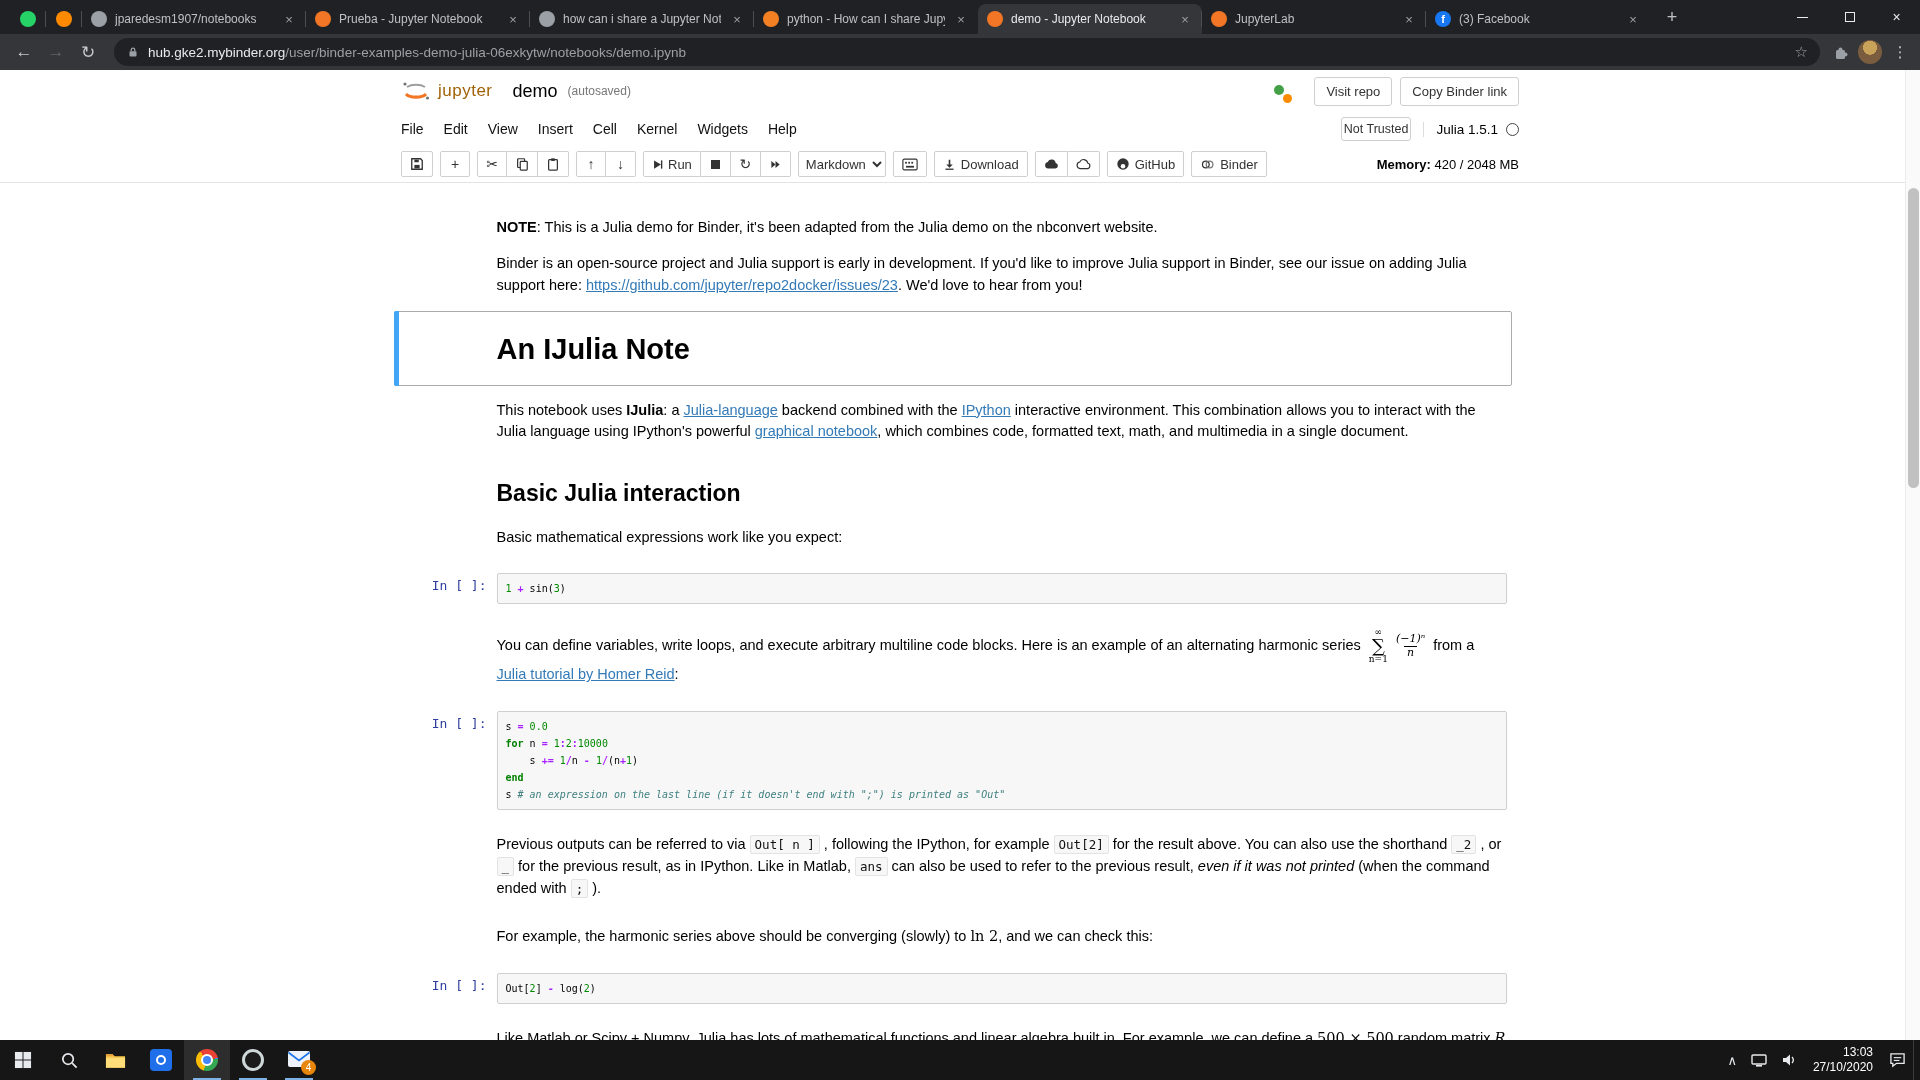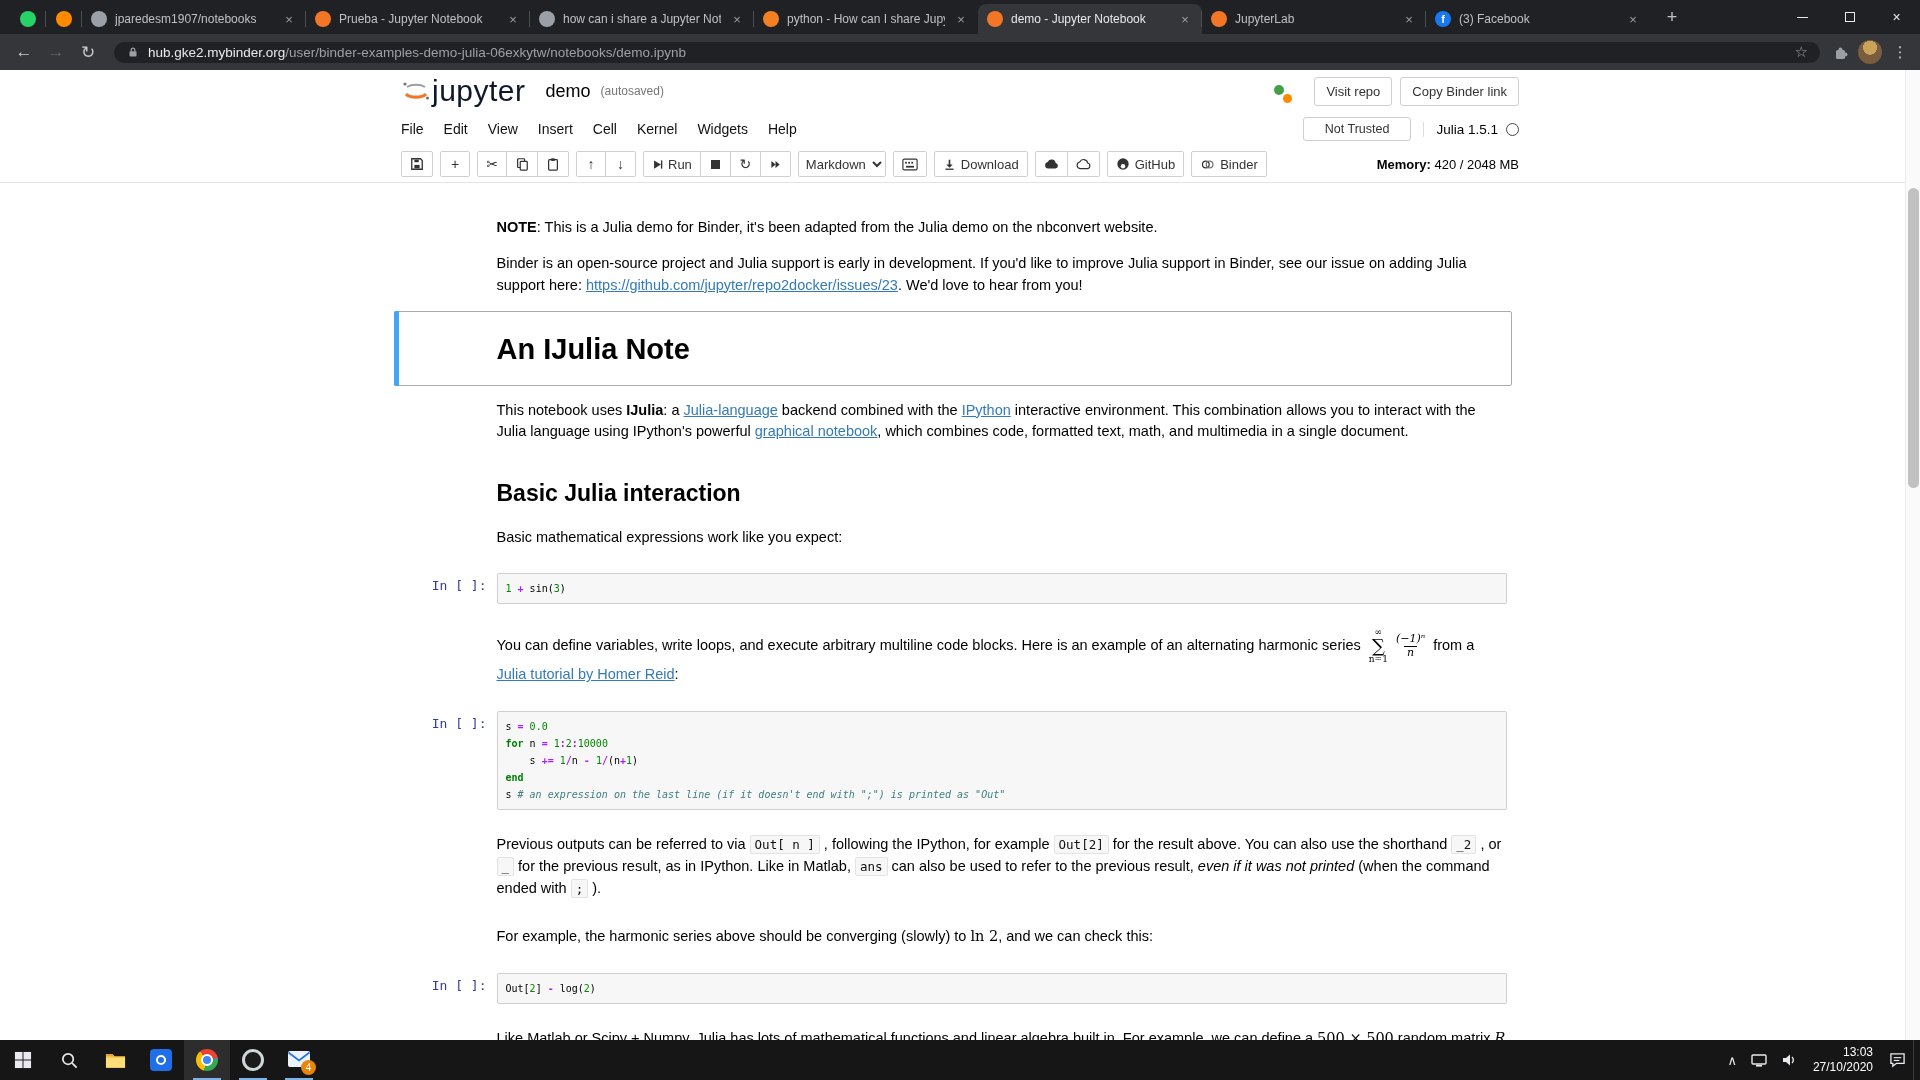--- a/index.html
+++ b/index.html
@@ -21,51 +21,51 @@
   .newtab{width:28px;height:28px;margin:0 0 3px 8px;display:flex;align-items:center;justify-content:center;color:#bdc1c6;font-size:18px}
   .wincontrols{position:absolute;right:0;top:0;height:34px;display:flex}
   .winbtn{width:47px;height:100%;display:flex;align-items:center;justify-content:center;color:#e8eaed;font-size:14px}
   .winbtn .bar{width:11px;height:1px;background:#e8eaed}
   .winbtn .sq{width:10px;height:10px;border:1px solid #e8eaed}
 
   
   .navbar{height:36px;background:#35363a;display:flex;align-items:center;padding:0 10px;gap:4px}
   .nav-btn{width:28px;height:28px;border-radius:50%;display:flex;align-items:center;justify-content:center;color:#c7cacd;font-size:17px}
   .nav-btn.disabled{color:#5f6368}
-  .omnibox{flex:1;height:21px;background:#202124;border-radius:14px;display:flex;align-items:center;padding:0 12px;margin:0 8px;font-size:13.5px;gap:8px}
+  .omnibox{flex:1;height:28px;background:#202124;border-radius:14px;display:flex;align-items:center;padding:0 12px;margin:0 8px;font-size:13.5px;gap:8px}
   .url{flex:1;white-space:nowrap;overflow:hidden}
   .url-host{color:#e8eaed}.url-path{color:#9aa0a6}
   .star{color:#9aa0a6;font-size:15px}
   .avatar{width:24px;height:24px;border-radius:50%;background:radial-gradient(circle at 50% 32%,#caa35a 0 34%,#7a5c3e 35% 100%);flex:none;margin:0 4px}
   .kebab{color:#c7cacd;width:20px;text-align:center;font-size:15px}
 
   
   .page{position:absolute;top:70px;left:0;right:0;bottom:40px;background:#fff;overflow:hidden}
   .pg-scrollbar{position:absolute;right:0;top:0;bottom:0;width:15px;background:#fafafa;border-left:1px solid #ececec}
   .scroll-thumb{position:absolute;top:118px;left:2px;width:11px;height:300px;background:#c1c1c1;border-radius:6px}
 
   
   .jp-chrome{border-bottom:1px solid #e3e3e3;box-shadow:0 1px 3px rgba(0,0,0,.05)}
   .hdr-row{width:1118px;margin:0 auto;display:flex;align-items:center;position:relative}
   .row-logo{height:42px}
-  .jp-logo-text{font-size:30px;color:#0f172a;margin-left:1px;letter-spacing:.5px}
+  .jp-logo-text{font-size:17px;color:#a16207;margin-left:7px;letter-spacing:.5px}
   .jp-doc-title{font-size:18px;color:#000;margin-left:20px}
   .autosaved{font-size:12px;color:#777;margin-left:10px}
   .hdr-right{margin-left:auto;display:flex;align-items:flex-end;gap:8px}
   .hdr-dots{position:relative;width:24px;height:22px;margin-right:8px}
   .dot{position:absolute;border-radius:50%}
   .dot-green{width:10px;height:10px;background:#43A047;left:0;top:1px}
   .dot-orange{width:9px;height:9px;background:#FB8C00;left:9px;top:10px}
   .hdr-btn{border:1px solid #cfcfcf;background:#fff;border-radius:3px;font-size:13px;color:#333;padding:6px 11px}
 
   .row-menu{height:34px;font-size:14px;color:#111}
   .menu-item{padding:5px 10px}
   .menu-item:first-child{margin-left:-10px}
   .menu-right{margin-left:auto;display:flex;align-items:center;gap:12px}
-  .not-trusted{border:1px solid #cfcfcf;border-radius:3px;padding:4px 21px;font-size:12.5px;color:#333}
+  .not-trusted{border:1px solid #cfcfcf;border-radius:3px;padding:4px 2px;font-size:12.5px;color:#333}
   .kernel-wrap{display:flex;align-items:center;gap:8px;border-left:1px solid #dcdcdc;padding-left:12px}
   .kernel-name{font-size:13.5px;color:#000}
   .kernel-ind{width:13px;height:13px;border:1.5px solid #444;border-radius:50%}
 
   .row-toolbar{height:36px;gap:7px}
   .tb-group{display:flex}
   .tb-btn{height:26px;min-width:30px;padding:0 8px;background:#fff;border:1px solid #cfcfcf;display:flex;align-items:center;justify-content:center;gap:5px;font-size:13px;color:#333}
   .tb-group .tb-btn+.tb-btn{border-left:none}
   .tb-group .tb-btn:first-child{border-radius:2px 0 0 2px}
   .tb-group .tb-btn:last-child{border-radius:0 2px 2px 0}

